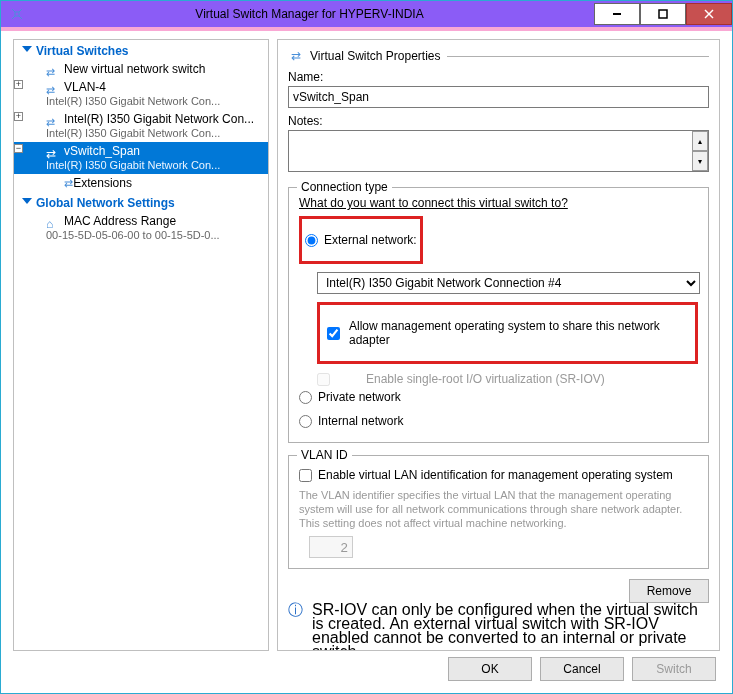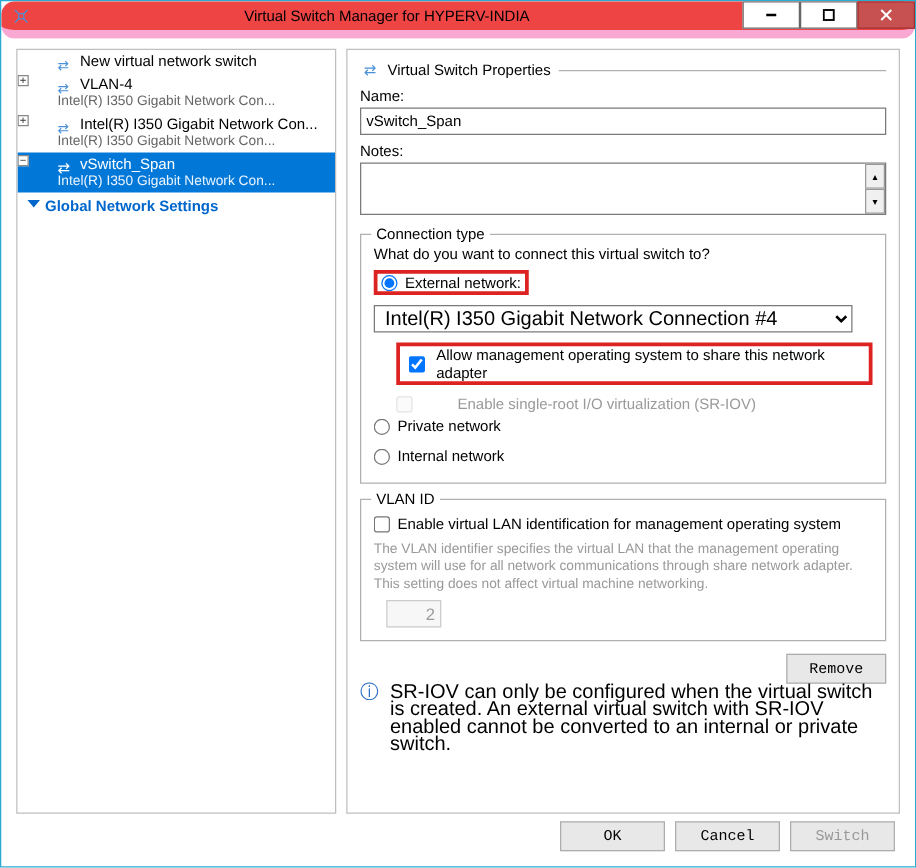--- a/index.html
+++ b/index.html
@@ -1,20 +1,20 @@
 <!DOCTYPE html>
 <html><head>
 <meta charset="utf-8">
 <style>
 * { box-sizing: border-box; font-family: "Segoe UI", Tahoma, sans-serif; }
 html, body { margin: 0; padding: 0; }
 body { width: 733px; height: 694px; background: #fff; font-size: 12px; color: #000; border: 1px solid #2aabd2; overflow: hidden; }
 
 
-.titlebar { height: 30px; background: #ef4444; display: flex; align-items: center; border-bottom: 7px solid #f9a8d4; border-radius: 11px; }
+.titlebar { height: 30px; background: #8b5cf6; display: flex; align-items: center; border-bottom: 4px solid #f9a8d4; }
 .titlebar-icon { width: 16px; height: 16px; margin-left: 8px; display: flex; align-items: center; justify-content: center; }
 .titlebar-title { flex: 1; text-align: center; font-size: 12px; }
 .win-btns { display: flex; }
 .win-btn { width: 46px; height: 22px; border: 1px solid #666; display: flex; align-items: center; justify-content: center; background: #fff; margin-top: -1px; }
 .win-btn.close { background: #c75050; border-color: #a53030; color: #fff; }
 .win-btn svg { display: block; }
 
 
 .body-area { display: flex; height: 620px; }
 .left-pane { width: 256px; border: 1px solid #bfbfbf; margin: 8px 4px 0 12px; background: #fff; overflow: hidden; }
@@ -41,34 +41,34 @@
 
 .field-label { margin: 6px 0 2px 0; }
 .textbox { width: 100%; border: 1px solid #7a7a7a; height: 22px; padding: 2px 4px; font-size: 12px; }
 .notes { width: 100%; height: 42px; border: 1px solid #7a7a7a; resize: none; padding: 2px 4px; font-size: 12px; position: relative; }
 .notes-wrap { position: relative; }
 .spin { position: absolute; right: 1px; top: 1px; width: 16px; height: 40px; display: flex; flex-direction: column; }
 .spin-btn { flex: 1; border: 1px solid #999; background: #f0f0f0; font-size: 8px; display: flex; align-items: center; justify-content: center; }
 
 .fs { border: 1px solid #b0b0b0; padding: 8px 10px 10px 10px; margin-top: 12px; position: relative; }
 .fs-legend { position: absolute; top: -8px; left: 8px; background: #fff; padding: 0 4px; font-size: 12px; }
-.q { margin-bottom: 6px; }
+.q { margin-bottom: 6px; text-decoration: underline; }
 .radio-row { display: flex; align-items: center; gap: 6px; margin: 4px 0; }
 .radio-row input[type=radio], .radio-row input[type=checkbox] { margin: 0; }
-.hl { border: 3px solid #d22; padding: 0 3px; display: inline-flex; align-items: center; gap: 6px; }
-.select { width: 96%; margin-left: 0; height: 22px; border: 1px solid #7a7a7a; background: #fff; font-size: 16px; padding: 0 4px; margin-top: 4px; }
+.hl { border: 3px solid #d22; padding: 14px 3px; display: inline-flex; align-items: center; gap: 6px; }
+.select { width: 96%; margin-left: 18px; height: 22px; border: 1px solid #7a7a7a; background: #fff; font-size: 12px; padding: 0 4px; margin-top: 4px; }
 .sub-chk { margin-left: 18px; margin-top: 8px; }
 .sub-chk .hl { display: inline-flex; justify-content: space-between; }
 .disabled { color: #9a9a9a; gap: 36px; }
 .disabled input { opacity: 0.6; }
 .help { color: #999; font-size: 11px; line-height: 14px; margin-top: 6px; }
 .vlan-num { width: 44px; height: 22px; border: 1px solid #ccc; background: #f7f7f7; color: #999; margin-left: 10px; margin-top: 6px; text-align: right; padding: 2px 4px; }
 
 .remove-row { text-align: right; margin-top: 10px; }
-.btn { min-width: 80px; height: 24px; border: 1px solid #adadad; background: #e8e8e8; font-size: 12px; padding: 0 12px; font-family: Liberation Mono, monospace; }
+.btn { min-width: 80px; height: 24px; border: 1px solid #adadad; background: #e8e8e8; font-size: 12px; padding: 0 12px; }
 
 .info-row { display: flex; gap: 8px; margin-top: 0; font-size: 16px; line-height: 14px; }
 .info-icon { width: 16px; height: 16px; flex-shrink: 0; }
 .info-icon::before { content: "ⓘ"; color: #2a6fc7; font-size: 15px; }
 
 
 .footer { height: 36px; display: flex; justify-content: flex-end; align-items: center; gap: 8px; padding-right: 16px; border-top: 0; }
 .footer .btn { min-width: 84px; }
 .footer .btn.disabled { color: #999; }
 </style>
@@ -102,39 +102,45 @@
           <line x1="9" y1="1" x2="1" y2="9" stroke="#fff" stroke-width="1.5"></line>
         </svg>
       </div>
   </div>
 </div>
 
 <div class="body-area">
 
   <div class="left-pane">
     <div class="tree">
+      <div class="tree-header">Virtual Switches</div>
       <div class="tree-item">
         <div class="row1"><span class="icon sw-icon"></span><span>New virtual network switch</span></div>
       </div>
       <div class="tree-item">
         <span class="exp">+</span>
         <div class="row1"><span class="icon sw-icon"></span><span>VLAN-4</span></div>
         <div class="row2">Intel(R) I350 Gigabit Network Con...</div>
       </div>
       <div class="tree-item">
         <span class="exp">+</span>
         <div class="row1"><span class="icon sw-icon"></span><span>Intel(R) I350 Gigabit Network Con...</span></div>
         <div class="row2">Intel(R) I350 Gigabit Network Con...</div>
       </div>
       <div class="tree-item selected">
         <span class="exp" style="background:#fff;color:#333">−</span>
         <div class="row1"><span class="icon" style="color:#fff">⇄</span><span>vSwitch_Span</span></div>
         <div class="row2">Intel(R) I350 Gigabit Network Con...</div>
       </div>
+      <div class="tree-sub"><span class="icon sw-icon"></span><span>Extensions</span></div>
       <div class="tree-header">Global Network Settings</div>
+      <div class="tree-item">
+        <div class="row1"><span class="icon" style="color:#4a90d9">⌂</span><span>MAC Address Range</span></div>
+        <div class="row2">00-15-5D-05-06-00 to 00-15-5D-0...</div>
+      </div>
     </div>
   </div>
 
   <div class="right-pane">
     <div class="group-label">
       <span class="icon">⇄</span>
       <span>Virtual Switch Properties</span>
       <span class="line"></span>
     </div>
 

